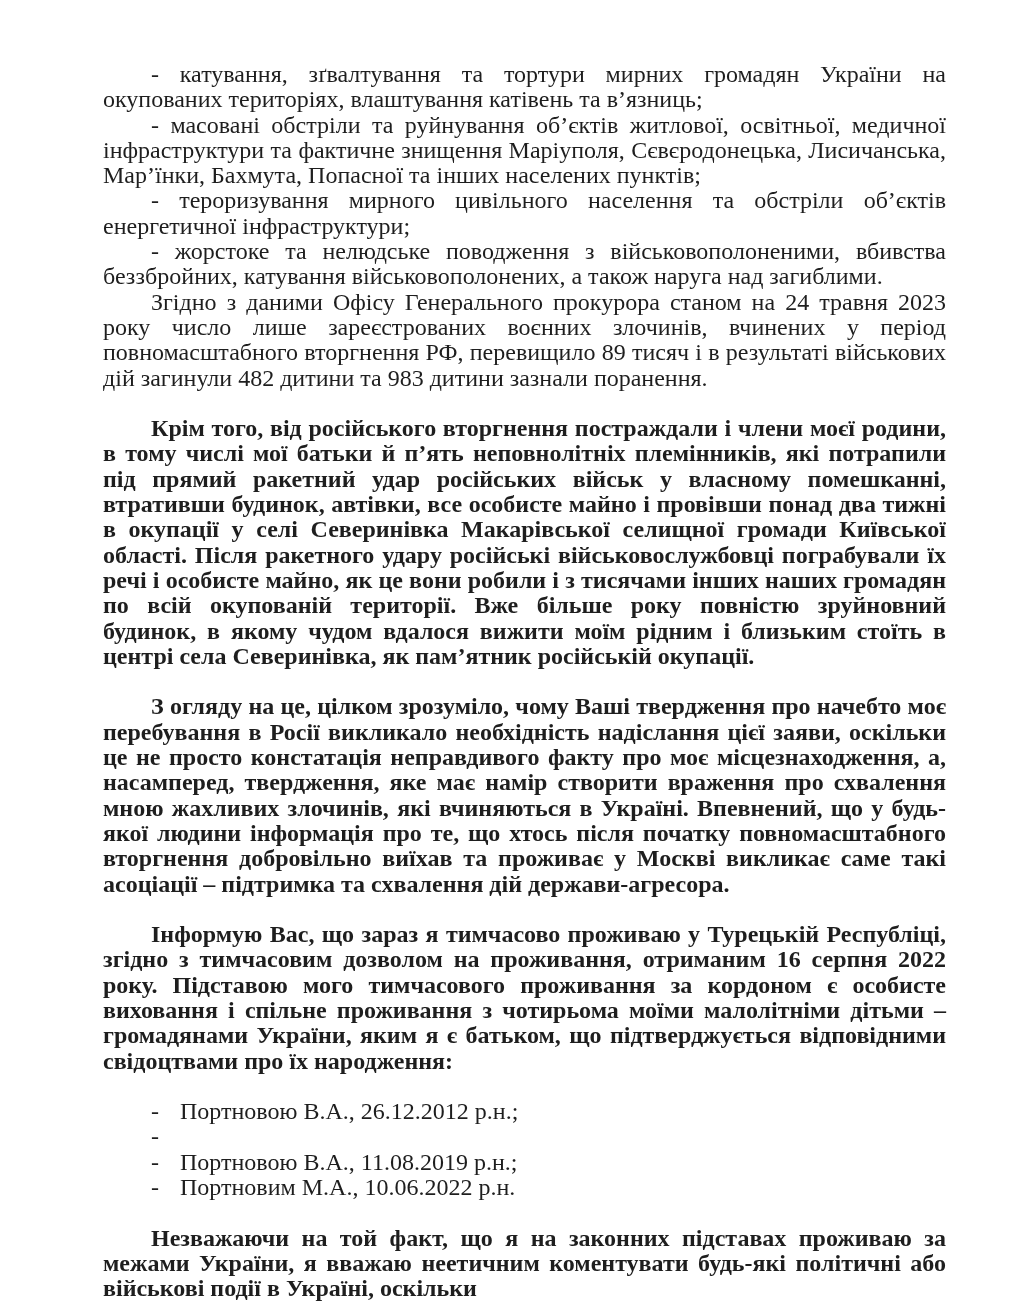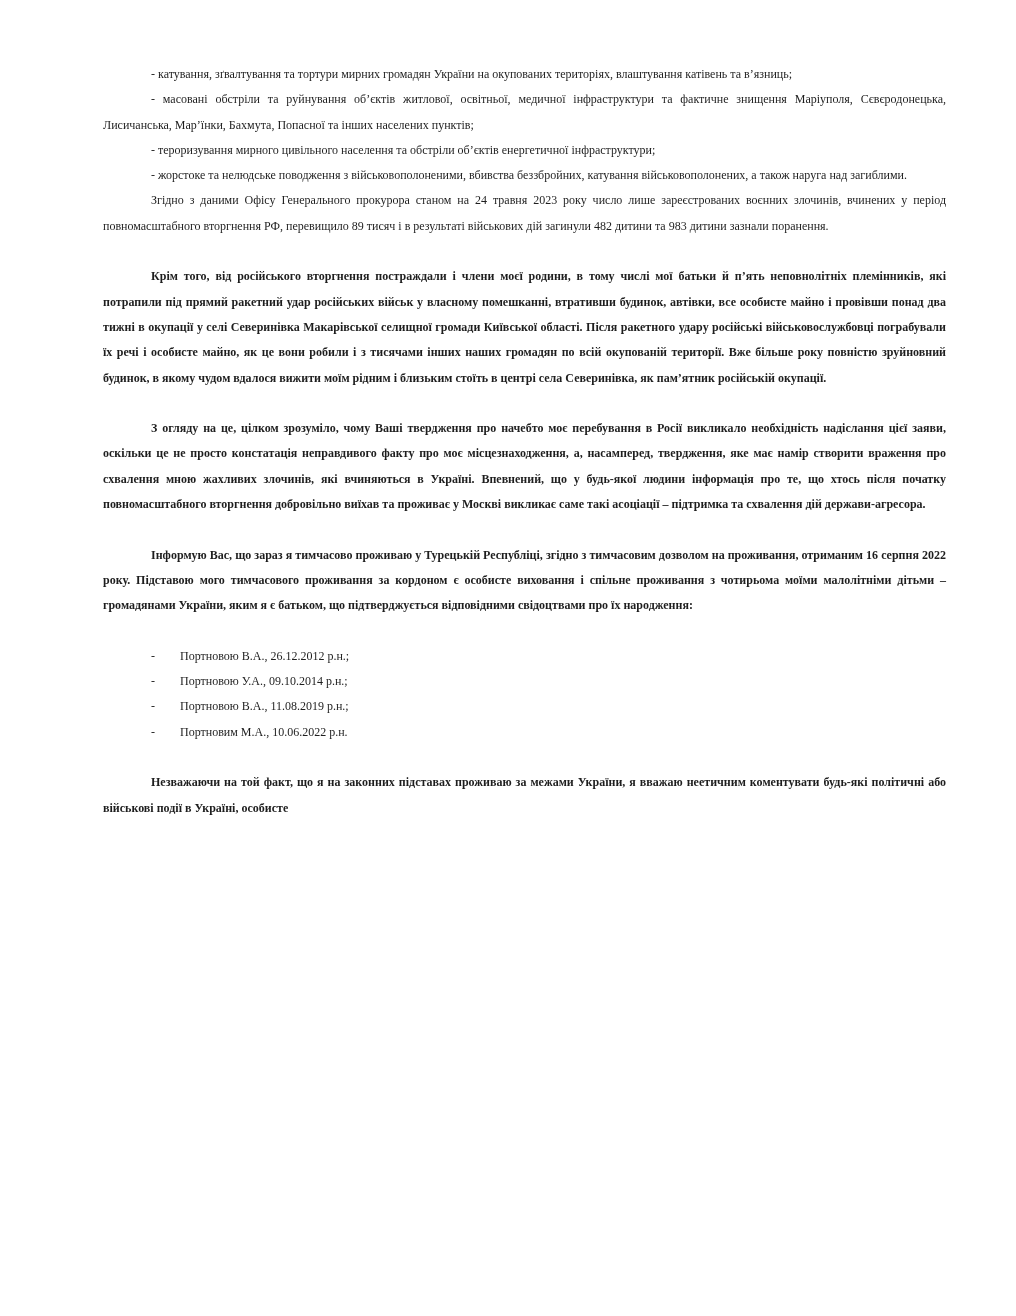--- a/index.html
+++ b/index.html
@@ -13,21 +13,21 @@
     height: 1316px;
     background: #ffffff;
     overflow: hidden;
     font-family: "Liberation Serif", serif;
   }
   .content {
     position: absolute;
     left: 103px;
     top: 62px;
     width: 843px;
-    font-size: 12px;
+    font-size: 24px;
     line-height: 25.3px;
     color: #1e1e1e;
     text-align: justify;
   }
   .para {
     margin: 0;
     text-indent: 48px;
   }
   .block {
     margin-top: 25.3px;
@@ -70,28 +70,27 @@
 
     <p class="para block">Інформую Вас, що зараз я тимчасово проживаю у Турецькій Республіці, згідно з тимчасовим дозволом на проживання, отриманим 16 серпня 2022 року. Підставою мого тимчасового проживання за кордоном є особисте виховання і спільне проживання з чотирьома моїми малолітніми дітьми – громадянами України, яким я є батьком, що підтверджується відповідними свідоцтвами про їх народження:</p>
 
     <div class="child-list">
       <div class="child-item">
         <span class="child-marker">-</span>
         <span class="child-text">Портновою В.А., 26.12.2012 р.н.;</span>
       </div>
       <div class="child-item">
         <span class="child-marker">-</span>
-        <span class="child-text">Портновою У.А., 09.10.2014 р.н.;</span>
       </div>
       <div class="child-item">
         <span class="child-marker">-</span>
         <span class="child-text">Портновою В.А., 11.08.2019 р.н.;</span>
       </div>
       <div class="child-item">
         <span class="child-marker">-</span>
         <span class="child-text">Портновим М.А., 10.06.2022 р.н.</span>
       </div>
     </div>
 
-    <p class="para block">Незважаючи на той факт, що я на законних підставах проживаю за межами України, я вважаю неетичним коментувати будь-які політичні або військові події в Україні, особисте</p>
+    <p class="para block">Незважаючи на той факт, що я на законних підставах проживаю за межами України, я вважаю неетичним коментувати будь-які політичні або військові події в Україні, оскільки</p>
 
   </div>
 </div>
 
 </body></html>

